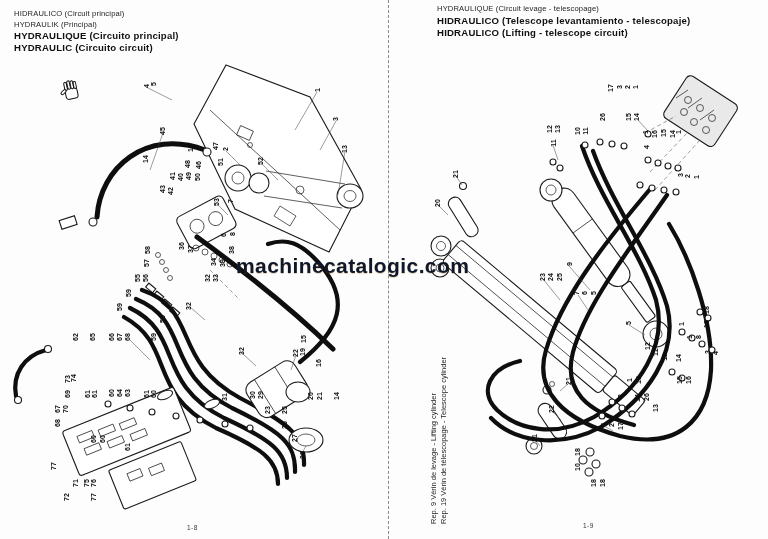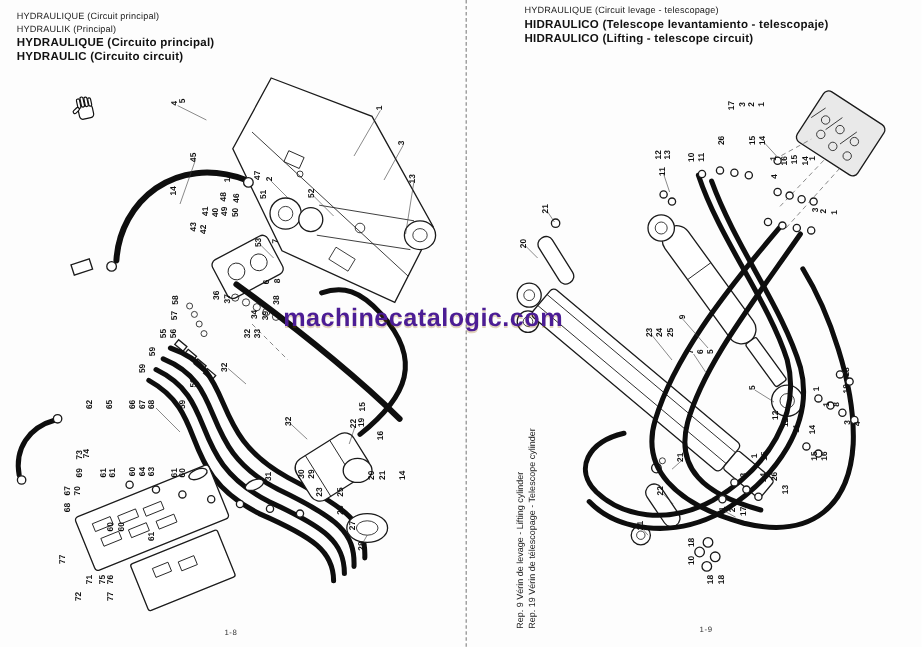--- a/index.html
+++ b/index.html
@@ -40,21 +40,21 @@
   .hose2{fill:none;stroke:#0e0e0e;stroke-width:4.2;stroke-linecap:round;}
   .leader{stroke:#3a3a3a;stroke-width:.5;fill:none;}
   .dash{stroke-dasharray:4 3;}
 </style>
 </head>
 <body>
 
 <div class="spread">
 
   <div class="hdr hdr-left">
-    <div class="l-sm">HYDRAULIQUE (Circuit principal)</div>
+    <div class="l-sm">HIDRAULICO (Circuit principal)</div>
     <div class="l-sm">HYDRAULIK (Principal)</div>
     <div class="l-em">HYDRAULIQUE (Circuito principal)</div>
     <div class="l-em">HYDRAULIC (Circuito circuit)</div>
   </div>
 
   <div class="hdr hdr-right">
     <div class="l-sm">HYDRAULIQUE (Circuit levage - telescopage)</div>
     <div class="l-em">HIDRAULICO (Telescope levantamiento - telescopaje)</div>
     <div class="l-em">HIDRAULICO (Lifting - telescope circuit)</div>
   </div>
@@ -306,21 +306,21 @@
         <line class="leader" x1="438" y1="205" x2="448" y2="215"></line>
         <line class="leader" x1="456" y1="176" x2="462" y2="185"></line>
         <line class="leader" x1="569" y1="383" x2="560" y2="391"></line>
         <line class="leader" x1="604" y1="426" x2="613" y2="431"></line>
         <line class="leader" x1="553" y1="145" x2="558" y2="160"></line>
         <line class="leader" x1="637" y1="119" x2="648" y2="131"></line>
       </g>
     </g>
   </svg>
 
-  <div class="watermark" style="color: #4c1d95;">machinecatalogic.com</div>
+  <div class="watermark" style="color: #0f172a;">machinecatalogic.com</div>
 
   <div class="vcaption">
     <div>Rep. 9 Vérin de levage - Lifting cylinder</div>
     <div>Rep. 19 Vérin de télescopage - Telescope cylinder</div>
   </div>
 
   <div class="pageno pageno-left">1-8</div>
   <div class="pageno pageno-right">1-9</div>
 
   <div class="callout-layer">

